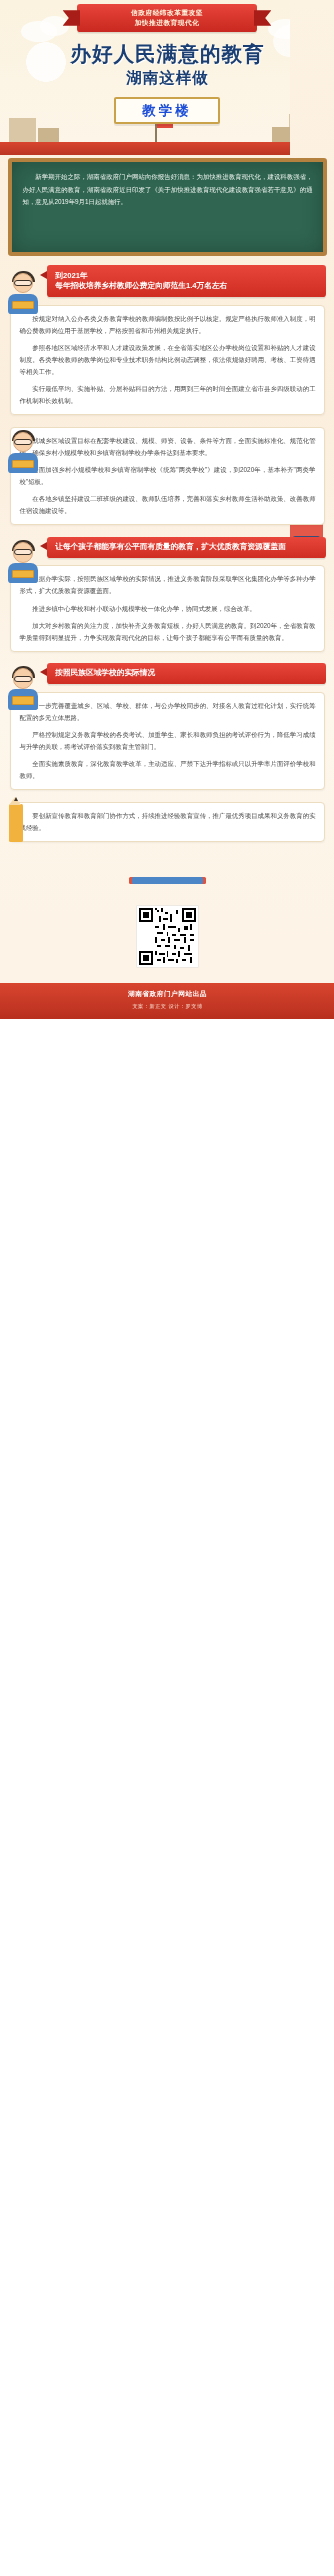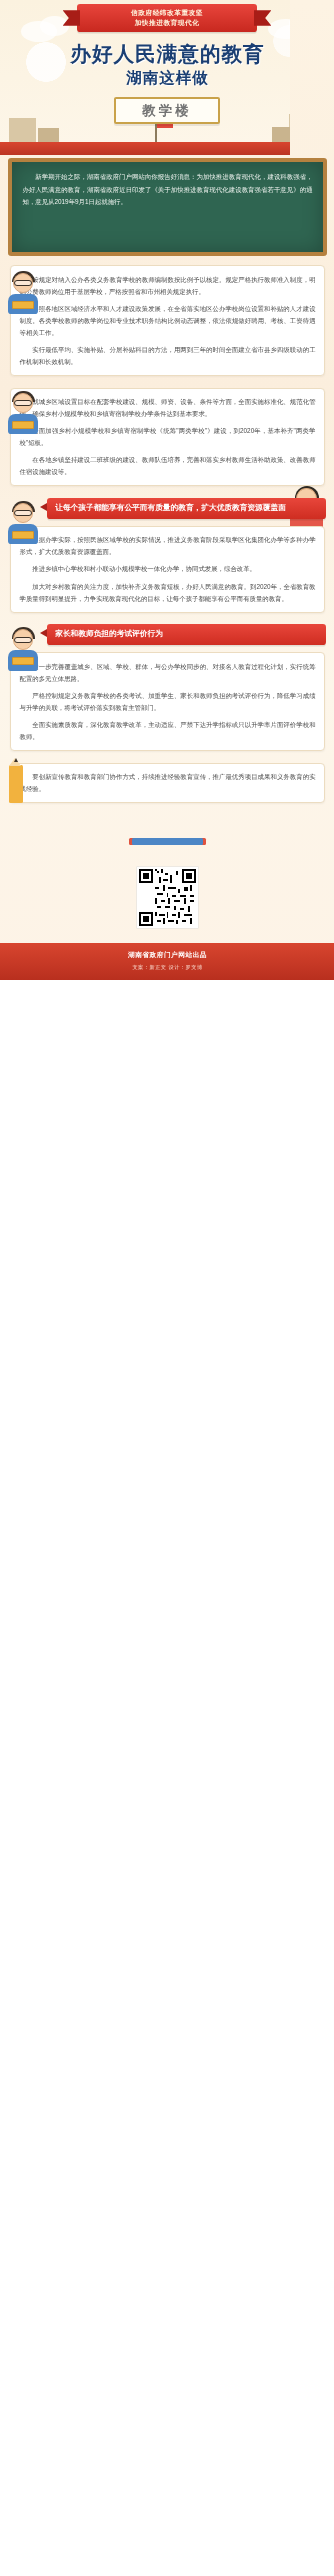--- a/index.html
+++ b/index.html
@@ -54,21 +54,21 @@
   .hdr-sub {
     position:absolute; top:68px; left:0; width:335px; text-align:center;
     font-size: 15.5px; font-weight:bold; color:#1b3f73; letter-spacing:1px;
     text-shadow: 1px 1px 0 #ffffff;
   }
   .hdr-sub .u { border-bottom:2.1px solid #e0483c; padding-bottom:16px; }
   .hdr-plate {
     position:absolute; top:97px; left:114px; width:106px; height:27px;
     background:#fffdf6; border:2.1px solid #c9a24a; border-radius:2.1px;
     display:flex; align-items:center; justify-content:center;
-    font-size:13.4px; font-weight:bold; color:#737373; letter-spacing:3.1px;
+    font-size:13.4px; font-weight:bold; color:#1d4ed8; letter-spacing:3.1px;
     box-shadow: 0 2.1px 0 rgba(0,0,0,.08);
   }
   .hdr-cloud { position:absolute; background:#ffffff; border-radius:50%; opacity:.75; }
   .c1{ left:20.6px; top:20.6px; width:36px; height:21.6px;}
   .c2{ left:40px; top:15.5px; width:29px; height:20.6px;}
   .c3{ left:268px; top:18.5px; width:36px; height:20.6px;}
   .c4{ left:289px; top:14.4px; width:27px; height:18.5px;}
   .hdr-bld { position:absolute; bottom:0; background:#e7d9bd; }
   .b1 { left:9.3px; bottom:0; width:27px; height:37px; background:#d9c7a5;}
   .b2 { left:38px; bottom:0; width:20.6px; height:27px; background:#c9b48e;}
@@ -233,20 +233,24 @@
   <div class="sec">
     <div class="deco" style="top:5.2px;">
       <div class="kid">
         <div class="hair"></div>
           <div class="head"></div>
           <div class="glass"></div>
         <div class="body"></div>
           <div class="book"></div>
       </div>
     </div>
+    <div class="band">
+      <div>到2021年</div>
+      <div>每年招收培养乡村教师公费定向师范生1.4万名左右</div>
+    </div>
     <div class="card">
       <p>按规定对纳入公办各类义务教育学校的教师编制数按比例予以核定。规定严格执行教师准入制度，明确公费教师岗位用于基层学校，严格按照省和市州相关规定执行。</p>
       <p>参照各地区区域经济水平和人才建设政策发展，在全省落实地区公办学校岗位设置和补贴的人才建设制度。各类学校教师的教学岗位和专业技术职务结构比例动态调整，依法依规做好聘用、考核、工资待遇等相关工作。</p>
       <p>实行最低平均、实施补贴、分层补贴科目的方法，用两到三年的时间全面建立省市县乡四级联动的工作机制和长效机制。</p>
     </div>
     <div style="position:absolute; right:7.2px; top:222px;">
       <div class="teacher">
         <div class="hair"></div>
           <div class="head"></div>
           <div class="body"></div>
@@ -314,21 +318,21 @@
     <div class="deco" style="top:3.1px;">
       <div class="kid">
         <div class="hair"></div>
           <div class="head"></div>
           <div class="glass"></div>
         <div class="body"></div>
           <div class="book"></div>
       </div>
     </div>
     <div class="band">
-      <div>家长和教师负担的考试评价行为</div>
+      <div>按照民族区域学校的实际情况</div>
     </div>
     <div class="card">
       <p>进一步完善覆盖城乡、区域、学校、群体，与公办学校同步的、对接名人教育过程化计划，实行统筹配置的多元立体思路。</p>
       <p>严格控制规定义务教育学校的各类考试、加重学生、家长和教师负担的考试评价行为，降低学习成绩与升学的关联，将考试评价落实到教育主管部门。</p>
       <p>全面实施素质教育，深化教育教学改革，主动适应、严禁下达升学指标或只以升学率片面评价学校和教师。</p>
     </div>
     <div style="position:absolute; left:9.3px; top:134px;">
       <div class="pencil">
         <div class="shaft"></div>
           <div class="tip"></div>

